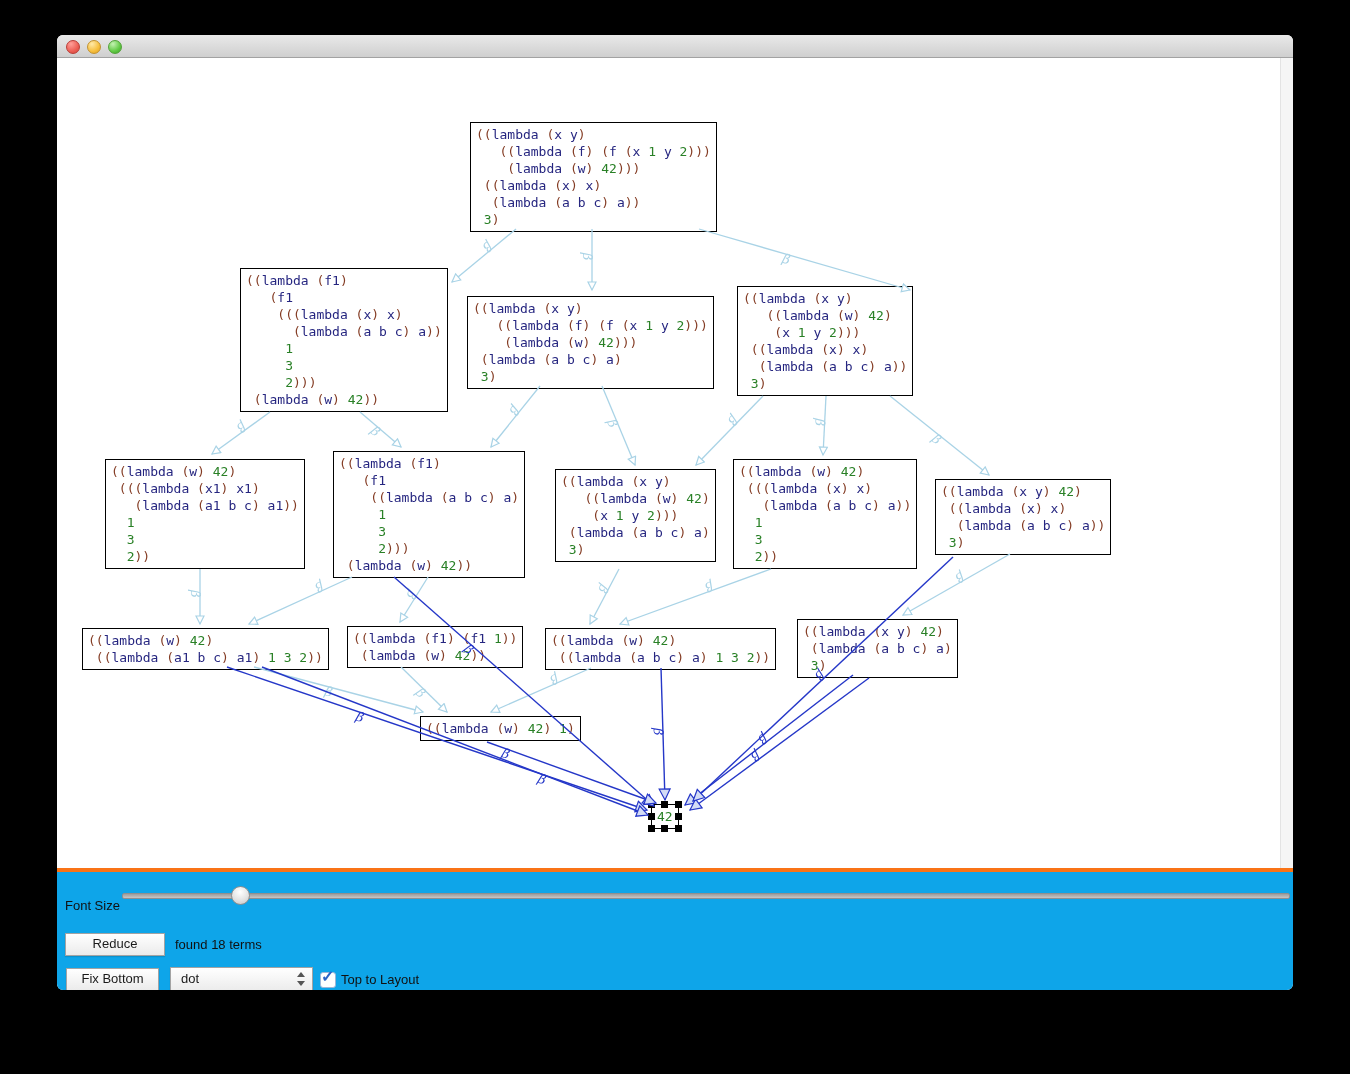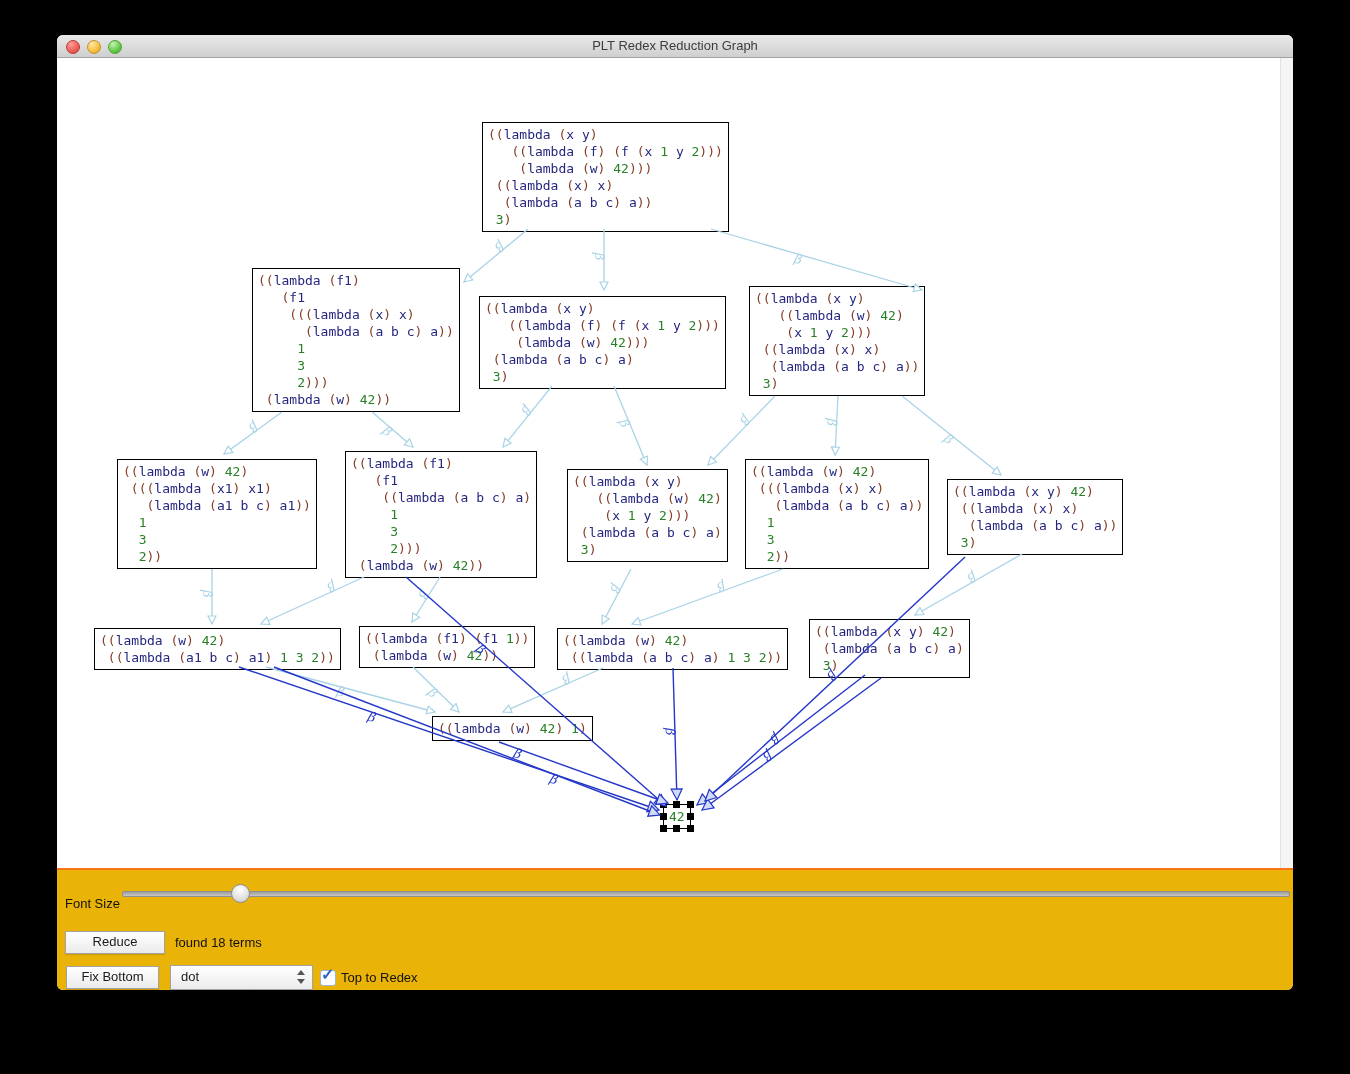--- a/index.html
+++ b/index.html
@@ -8,21 +8,21 @@
     border-radius:6px;overflow:hidden;box-shadow:0 22px 55px rgba(0,0,0,.85),0 0 0 1px rgba(0,0,0,.4);}
   
   #titlebar{position:absolute;left:0;top:0;width:100%;height:22px;
     background:linear-gradient(#e9e9e9,#cfcfcf);border-bottom:1px solid #a2a2a2;}
   .title-text{position:absolute;left:0;top:3px;width:100%;text-align:center;font-size:13px;color:#3c3c3c;}
   .tl{position:absolute;top:5px;width:12px;height:12px;border-radius:50%;}
   .tl-red{left:9px;background:radial-gradient(circle at 4px 3px,#ff9f99,#ec5f55 60%,#d4463c);border:1px solid #b83c36;}
   .tl-yellow{left:30px;background:radial-gradient(circle at 4px 3px,#ffe9a8,#f6bf3e 60%,#dfa023);border:1px solid #c1912f;}
   .tl-green{left:51px;background:radial-gradient(circle at 4px 3px,#c4f2b2,#62ca45 60%,#3da327);border:1px solid #51a038;}
   
-  #canvas{position:absolute;left:12px;top:23px;width:1224px;height:584px;background:#fff;}
+  #canvas{position:absolute;left:0;top:23px;width:1224px;height:584px;background:#fff;}
   #scrollbar{position:absolute;right:0;top:23px;width:12px;height:810px;background:#f5f5f5;border-left:1px solid #e3e3e3;}
   #node-layer,#edge-layer{position:absolute;left:0;top:0;width:1224px;height:810px;}
   #node-layer{z-index:1;}
   #edge-layer{z-index:2;pointer-events:none;}
   .node{position:absolute;background:#fff;border:1px solid #000;padding:3px 5px;
     font-family:"DejaVu Sans Mono","Liberation Mono",monospace;font-size:13px;line-height:17px;white-space:pre;}
   .tok-paren{color:var(--paren);}
   .tok-sym{color:var(--symbol);}
   .tok-num{color:var(--number);}
   .node.selected{z-index:3;overflow:visible;}
@@ -31,21 +31,21 @@
   .h-w{left:-4px;top:calc(50% - 4px)}.h-e{right:-4px;top:calc(50% - 4px)}
   .h-sw{left:-4px;bottom:-4px}.h-s{left:calc(50% - 4px);bottom:-4px}.h-se{right:-4px;bottom:-4px}
   .edge-light{stroke:var(--edge-light);stroke-width:1.3;}
   .edge-dark{stroke:var(--edge-dark);stroke-width:1.4;}
   .mk-light{fill:#fff;stroke:var(--edge-light);stroke-width:1.2;}
   .mk-dark{fill:#d3dcf6;stroke:var(--edge-dark);stroke-width:1.2;}
   .edge-label{font-family:"DejaVu Serif",serif;font-style:italic;font-size:13px;}
   .edge-label.light{fill:var(--edge-light);}
   .edge-label.dark{fill:var(--edge-dark);}
   
-  #panel{position:absolute;left:0;top:833px;width:100%;height:122px;background:#eab308;border-top:2px solid #f97316;}
+  #panel{position:absolute;left:0;top:833px;width:100%;height:122px;background:#0ea5e9;border-top:4px solid #f97316;}
   #fs-label{position:absolute;left:8px;top:26px;font-size:13px;color:#111;}
   #slider{position:absolute;left:65px;top:14px;width:1166px;height:18px;}
   #slider-track{position:absolute;left:0;top:7px;width:100%;height:4px;border-radius:2px;
     background:linear-gradient(#9d9d9d,#c6c6c6);border:1px solid #8f8f8f;}
   #slider-thumb{position:absolute;top:0;width:17px;height:17px;border-radius:50%;
     background:radial-gradient(circle at 8px 5px,#ffffff,#e3e3e3 55%,#c2c2c2);border:1px solid #8e8e8e;}
   #fs-value{position:absolute;left:0;top:37px;width:100%;text-align:center;font-size:13px;color:#111;}
   .mac-btn{position:absolute;height:21px;border:1px solid #a3a3a3;border-radius:0;
     background:linear-gradient(#ffffff,#ebebeb);font-size:13px;color:#1a1a1a;text-align:center;
     box-shadow:0 1px 1px rgba(0,0,0,.12);line-height:19px;cursor:default;}
@@ -66,21 +66,20 @@
   #t2b-label{position:absolute;left:284px;top:100px;font-size:13px;color:#111;}
 </style>
 </head>
 <body>
 
 <div id="window">
   <div id="titlebar">
     <span class="tl tl-red"></span>
     <span class="tl tl-yellow"></span>
     <span class="tl tl-green"></span>
-    <div class="title-text">PLT Redex Reduction Graph</div>
   </div>
 
   <div id="canvas">
     <div id="node-layer">
         <div class="node" style="left: 413px; top: 64px;"><div><span class="tok-paren">(</span><span class="tok-paren">(</span><span class="tok-sym">lambda</span><span> </span><span class="tok-paren">(</span><span class="tok-sym">x</span><span> </span><span class="tok-sym">y</span><span class="tok-paren">)</span></div><div><span>   </span><span class="tok-paren">(</span><span class="tok-paren">(</span><span class="tok-sym">lambda</span><span> </span><span class="tok-paren">(</span><span class="tok-sym">f</span><span class="tok-paren">)</span><span> </span><span class="tok-paren">(</span><span class="tok-sym">f</span><span> </span><span class="tok-paren">(</span><span class="tok-sym">x</span><span> </span><span class="tok-num">1</span><span> </span><span class="tok-sym">y</span><span> </span><span class="tok-num">2</span><span class="tok-paren">)</span><span class="tok-paren">)</span><span class="tok-paren">)</span></div><div><span>    </span><span class="tok-paren">(</span><span class="tok-sym">lambda</span><span> </span><span class="tok-paren">(</span><span class="tok-sym">w</span><span class="tok-paren">)</span><span> </span><span class="tok-num">42</span><span class="tok-paren">)</span><span class="tok-paren">)</span><span class="tok-paren">)</span></div><div><span> </span><span class="tok-paren">(</span><span class="tok-paren">(</span><span class="tok-sym">lambda</span><span> </span><span class="tok-paren">(</span><span class="tok-sym">x</span><span class="tok-paren">)</span><span> </span><span class="tok-sym">x</span><span class="tok-paren">)</span></div><div><span>  </span><span class="tok-paren">(</span><span class="tok-sym">lambda</span><span> </span><span class="tok-paren">(</span><span class="tok-sym">a</span><span> </span><span class="tok-sym">b</span><span> </span><span class="tok-sym">c</span><span class="tok-paren">)</span><span> </span><span class="tok-sym">a</span><span class="tok-paren">)</span><span class="tok-paren">)</span></div><div><span> </span><span class="tok-num">3</span><span class="tok-paren">)</span></div></div>
         <div class="node" style="left: 183px; top: 210px;"><div><span class="tok-paren">(</span><span class="tok-paren">(</span><span class="tok-sym">lambda</span><span> </span><span class="tok-paren">(</span><span class="tok-sym">f1</span><span class="tok-paren">)</span></div><div><span>   </span><span class="tok-paren">(</span><span class="tok-sym">f1</span></div><div><span>    </span><span class="tok-paren">(</span><span class="tok-paren">(</span><span class="tok-paren">(</span><span class="tok-sym">lambda</span><span> </span><span class="tok-paren">(</span><span class="tok-sym">x</span><span class="tok-paren">)</span><span> </span><span class="tok-sym">x</span><span class="tok-paren">)</span></div><div><span>      </span><span class="tok-paren">(</span><span class="tok-sym">lambda</span><span> </span><span class="tok-paren">(</span><span class="tok-sym">a</span><span> </span><span class="tok-sym">b</span><span> </span><span class="tok-sym">c</span><span class="tok-paren">)</span><span> </span><span class="tok-sym">a</span><span class="tok-paren">)</span><span class="tok-paren">)</span></div><div><span>     </span><span class="tok-num">1</span></div><div><span>     </span><span class="tok-num">3</span></div><div><span>     </span><span class="tok-num">2</span><span class="tok-paren">)</span><span class="tok-paren">)</span><span class="tok-paren">)</span></div><div><span> </span><span class="tok-paren">(</span><span class="tok-sym">lambda</span><span> </span><span class="tok-paren">(</span><span class="tok-sym">w</span><span class="tok-paren">)</span><span> </span><span class="tok-num">42</span><span class="tok-paren">)</span><span class="tok-paren">)</span></div></div>
         <div class="node" style="left: 410px; top: 238px;"><div><span class="tok-paren">(</span><span class="tok-paren">(</span><span class="tok-sym">lambda</span><span> </span><span class="tok-paren">(</span><span class="tok-sym">x</span><span> </span><span class="tok-sym">y</span><span class="tok-paren">)</span></div><div><span>   </span><span class="tok-paren">(</span><span class="tok-paren">(</span><span class="tok-sym">lambda</span><span> </span><span class="tok-paren">(</span><span class="tok-sym">f</span><span class="tok-paren">)</span><span> </span><span class="tok-paren">(</span><span class="tok-sym">f</span><span> </span><span class="tok-paren">(</span><span class="tok-sym">x</span><span> </span><span class="tok-num">1</span><span> </span><span class="tok-sym">y</span><span> </span><span class="tok-num">2</span><span class="tok-paren">)</span><span class="tok-paren">)</span><span class="tok-paren">)</span></div><div><span>    </span><span class="tok-paren">(</span><span class="tok-sym">lambda</span><span> </span><span class="tok-paren">(</span><span class="tok-sym">w</span><span class="tok-paren">)</span><span> </span><span class="tok-num">42</span><span class="tok-paren">)</span><span class="tok-paren">)</span><span class="tok-paren">)</span></div><div><span> </span><span class="tok-paren">(</span><span class="tok-sym">lambda</span><span> </span><span class="tok-paren">(</span><span class="tok-sym">a</span><span> </span><span class="tok-sym">b</span><span> </span><span class="tok-sym">c</span><span class="tok-paren">)</span><span> </span><span class="tok-sym">a</span><span class="tok-paren">)</span></div><div><span> </span><span class="tok-num">3</span><span class="tok-paren">)</span></div></div>
         <div class="node" style="left: 680px; top: 228px;"><div><span class="tok-paren">(</span><span class="tok-paren">(</span><span class="tok-sym">lambda</span><span> </span><span class="tok-paren">(</span><span class="tok-sym">x</span><span> </span><span class="tok-sym">y</span><span class="tok-paren">)</span></div><div><span>   </span><span class="tok-paren">(</span><span class="tok-paren">(</span><span class="tok-sym">lambda</span><span> </span><span class="tok-paren">(</span><span class="tok-sym">w</span><span class="tok-paren">)</span><span> </span><span class="tok-num">42</span><span class="tok-paren">)</span></div><div><span>    </span><span class="tok-paren">(</span><span class="tok-sym">x</span><span> </span><span class="tok-num">1</span><span> </span><span class="tok-sym">y</span><span> </span><span class="tok-num">2</span><span class="tok-paren">)</span><span class="tok-paren">)</span><span class="tok-paren">)</span></div><div><span> </span><span class="tok-paren">(</span><span class="tok-paren">(</span><span class="tok-sym">lambda</span><span> </span><span class="tok-paren">(</span><span class="tok-sym">x</span><span class="tok-paren">)</span><span> </span><span class="tok-sym">x</span><span class="tok-paren">)</span></div><div><span>  </span><span class="tok-paren">(</span><span class="tok-sym">lambda</span><span> </span><span class="tok-paren">(</span><span class="tok-sym">a</span><span> </span><span class="tok-sym">b</span><span> </span><span class="tok-sym">c</span><span class="tok-paren">)</span><span> </span><span class="tok-sym">a</span><span class="tok-paren">)</span><span class="tok-paren">)</span></div><div><span> </span><span class="tok-num">3</span><span class="tok-paren">)</span></div></div>
         <div class="node" style="left: 48px; top: 401px;"><div><span class="tok-paren">(</span><span class="tok-paren">(</span><span class="tok-sym">lambda</span><span> </span><span class="tok-paren">(</span><span class="tok-sym">w</span><span class="tok-paren">)</span><span> </span><span class="tok-num">42</span><span class="tok-paren">)</span></div><div><span> </span><span class="tok-paren">(</span><span class="tok-paren">(</span><span class="tok-paren">(</span><span class="tok-sym">lambda</span><span> </span><span class="tok-paren">(</span><span class="tok-sym">x1</span><span class="tok-paren">)</span><span> </span><span class="tok-sym">x1</span><span class="tok-paren">)</span></div><div><span>   </span><span class="tok-paren">(</span><span class="tok-sym">lambda</span><span> </span><span class="tok-paren">(</span><span class="tok-sym">a1</span><span> </span><span class="tok-sym">b</span><span> </span><span class="tok-sym">c</span><span class="tok-paren">)</span><span> </span><span class="tok-sym">a1</span><span class="tok-paren">)</span><span class="tok-paren">)</span></div><div><span>  </span><span class="tok-num">1</span></div><div><span>  </span><span class="tok-num">3</span></div><div><span>  </span><span class="tok-num">2</span><span class="tok-paren">)</span><span class="tok-paren">)</span></div></div>
         <div class="node" style="left: 276px; top: 393px;"><div><span class="tok-paren">(</span><span class="tok-paren">(</span><span class="tok-sym">lambda</span><span> </span><span class="tok-paren">(</span><span class="tok-sym">f1</span><span class="tok-paren">)</span></div><div><span>   </span><span class="tok-paren">(</span><span class="tok-sym">f1</span></div><div><span>    </span><span class="tok-paren">(</span><span class="tok-paren">(</span><span class="tok-sym">lambda</span><span> </span><span class="tok-paren">(</span><span class="tok-sym">a</span><span> </span><span class="tok-sym">b</span><span> </span><span class="tok-sym">c</span><span class="tok-paren">)</span><span> </span><span class="tok-sym">a</span><span class="tok-paren">)</span></div><div><span>     </span><span class="tok-num">1</span></div><div><span>     </span><span class="tok-num">3</span></div><div><span>     </span><span class="tok-num">2</span><span class="tok-paren">)</span><span class="tok-paren">)</span><span class="tok-paren">)</span></div><div><span> </span><span class="tok-paren">(</span><span class="tok-sym">lambda</span><span> </span><span class="tok-paren">(</span><span class="tok-sym">w</span><span class="tok-paren">)</span><span> </span><span class="tok-num">42</span><span class="tok-paren">)</span><span class="tok-paren">)</span></div></div>
@@ -175,15 +174,15 @@
     <div id="layout-select">
       <span class="val">dot</span>
       <span id="select-arrows">
           <i class="up"></i>
           <i class="dn"></i>
         </span>
     </div>
     <div id="t2b-box">
       <span id="t2b-check">✓</span>
     </div>
-    <div id="t2b-label">Top to Redex</div>
+    <div id="t2b-label">Top to Layout</div>
   </div>
 </div>
 
 </body></html>

